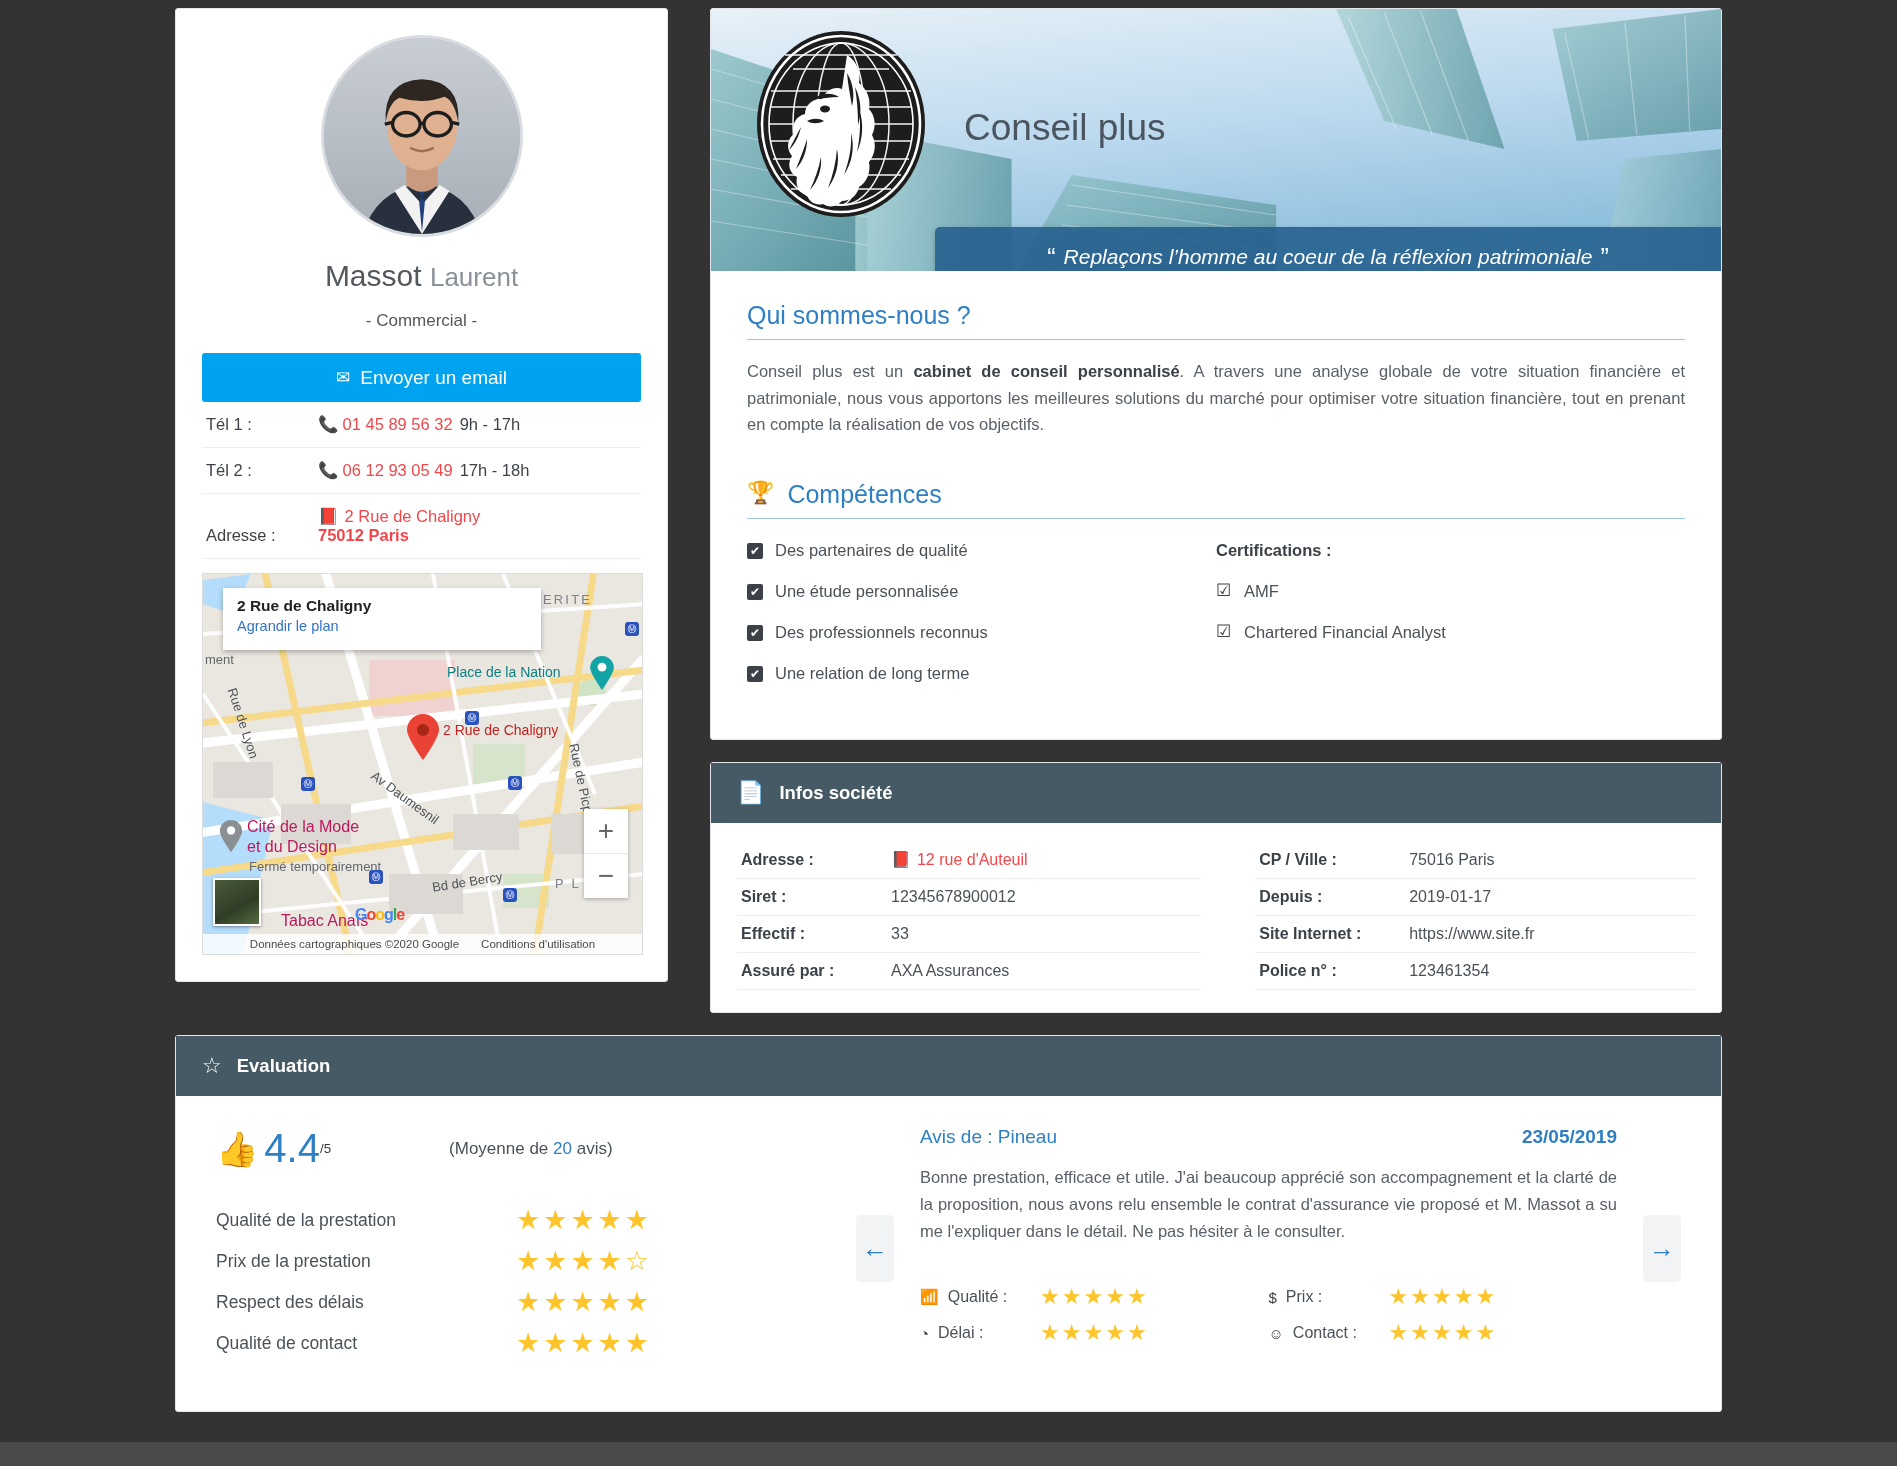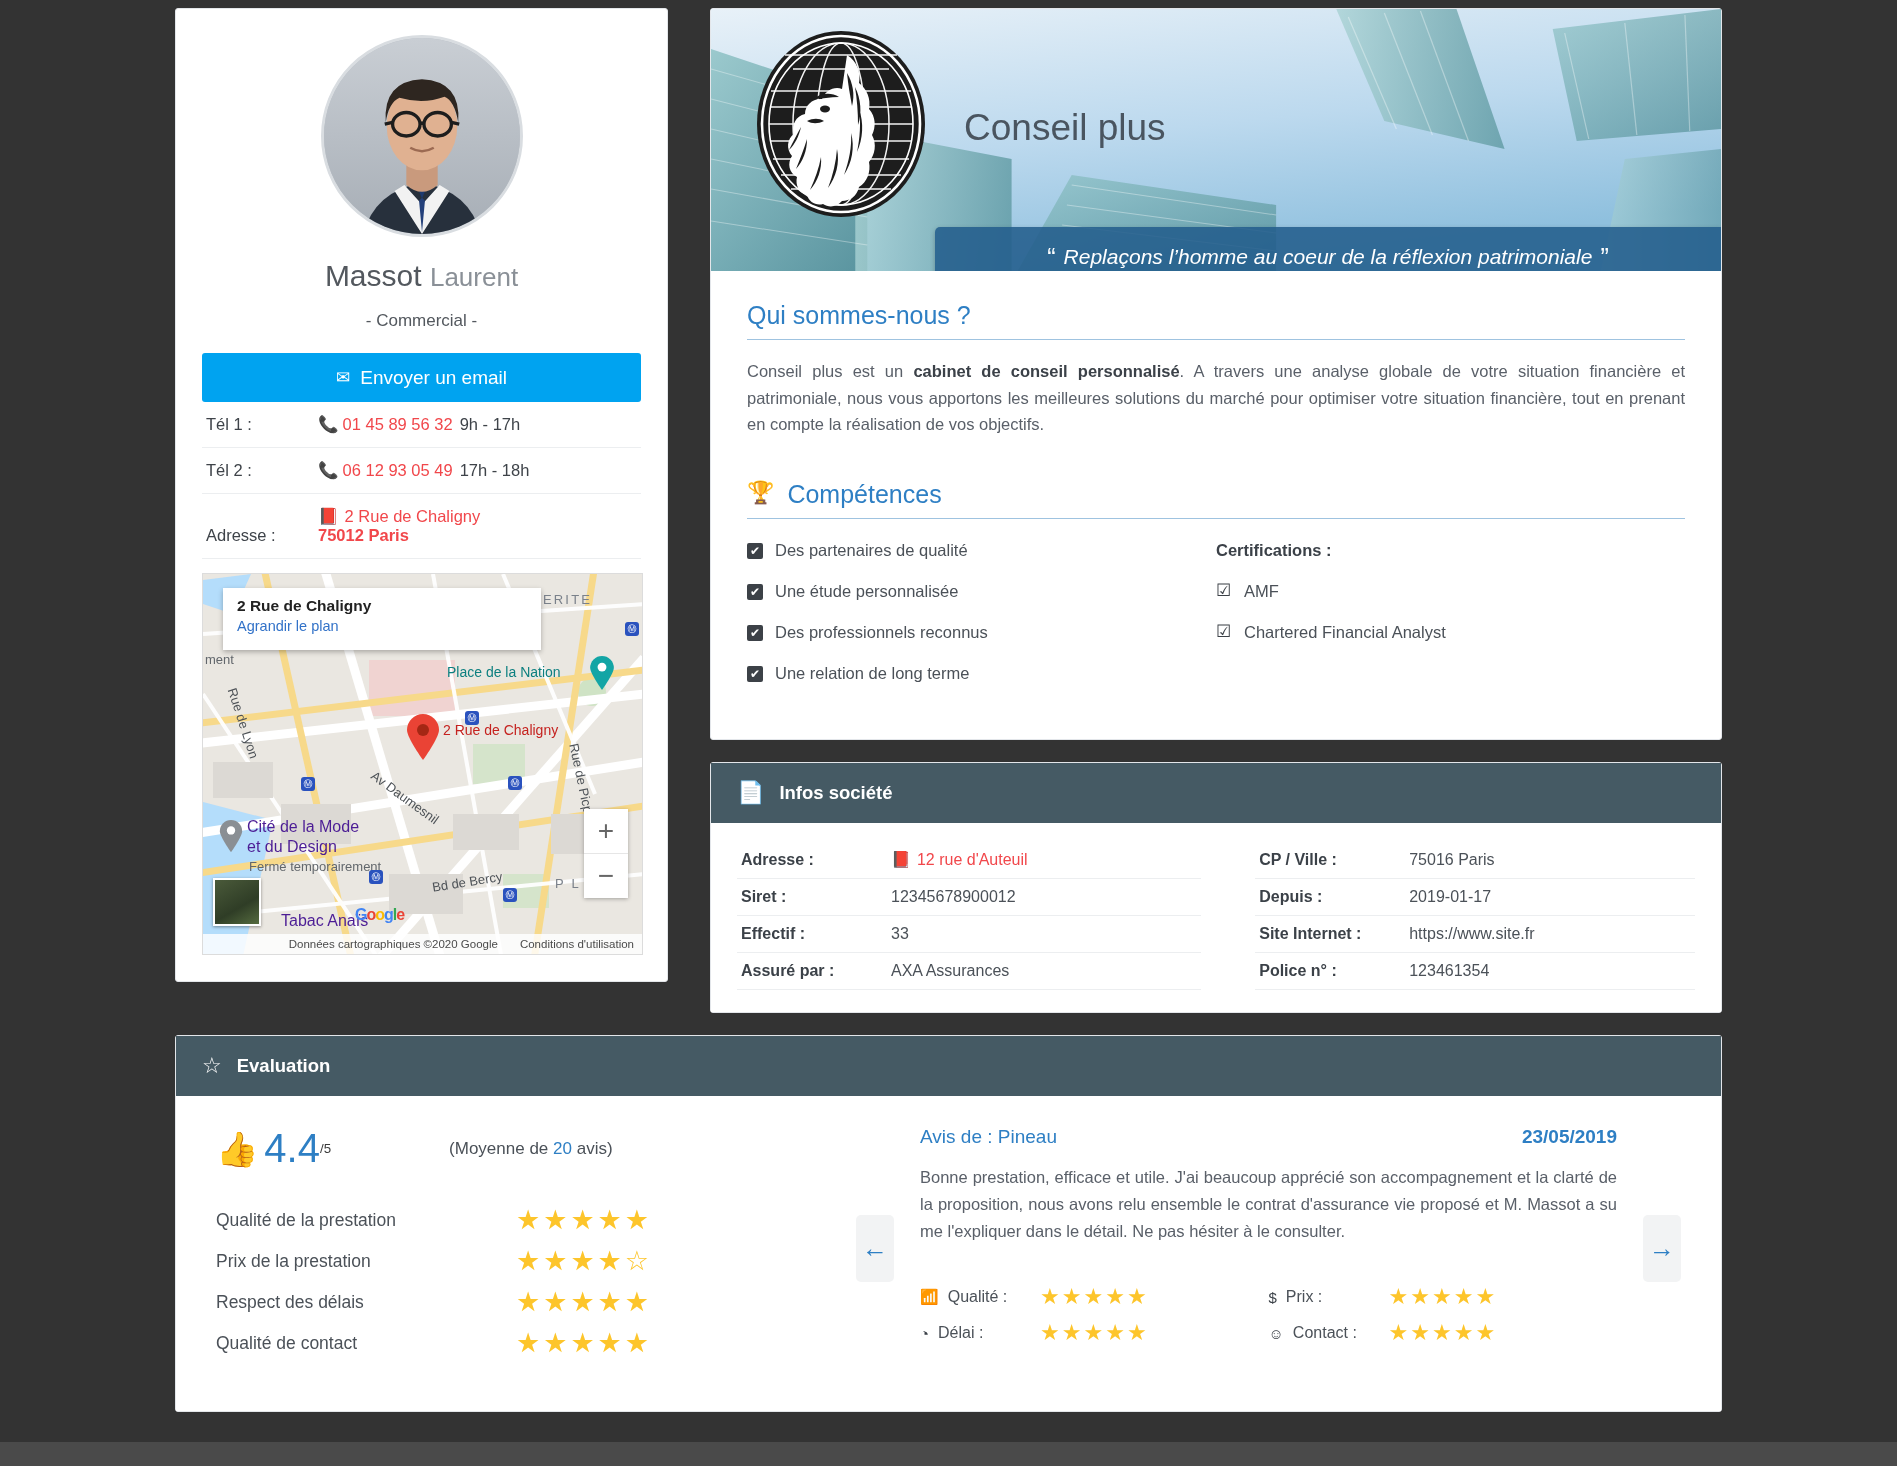--- a/index.html
+++ b/index.html
@@ -114,39 +114,39 @@
   .map-zoom div {
     height: 44px; display:flex; align-items:center; justify-content:center;
     font-size: 28px; color:#666; cursor:pointer; user-select:none;
   }
   .map-zoom .sep { height:1px; background:#e6e6e6; padding:0; }
   .map-attrib {
     position:absolute; left:0; right:0; bottom:0;
     background: rgba(255,255,255,.82);
     font-size: 11.5px; color:#4b4b4b;
     padding: 4px 8px;
-    display:flex; gap:22px; justify-content:flex-end;
+    display:flex; gap:22px; justify-content:center;
   }
   .map-thumb {
     position:absolute; left:10px; bottom:28px; width:48px; height:48px;
     border:2px solid #fff; box-shadow:0 1px 3px rgba(0,0,0,.4);
     background: linear-gradient(150deg,#4a5a3a,#2f3d26 60%,#556b3f);
   }
   .goog {
     position:absolute; left:152px; bottom:30px; font-size:16px;
     font-weight:bold; letter-spacing:-1px;
   }
   .goog span:nth-child(1){color:#4285F4}.goog span:nth-child(2){color:#EA4335}
   .goog span:nth-child(3){color:#FBBC05}.goog span:nth-child(4){color:#4285F4}
   .goog span:nth-child(5){color:#34A853}.goog span:nth-child(6){color:#EA4335}
   .map-lbl { position:absolute; font-size:13px; color:#62676c; white-space:nowrap; }
   .map-lbl.teal { color:#0c7f7f; font-size:14px; }
   .map-lbl.dark { color:#4d5257; }
   .map-lbl.red { color:#c5221f; font-size:14px; }
-  .map-lbl.big { font-size:16px; color:#4c1d95; }
+  .map-lbl.big { font-size:16px; color:#be185d; }
   .map-lbl.caps { letter-spacing:2.2px; font-size:13px; color:#7a818a; font-weight:500; }
   .pin {
     position:absolute; width:34px; height:46px;
   }
   .mstop { position:absolute; width:14px;height:14px;border-radius:3px;background:#2a52be;
     color:#fff;font-size:9px;display:flex;align-items:center;justify-content:center;}
 
   
   .banner {
     position: relative;

